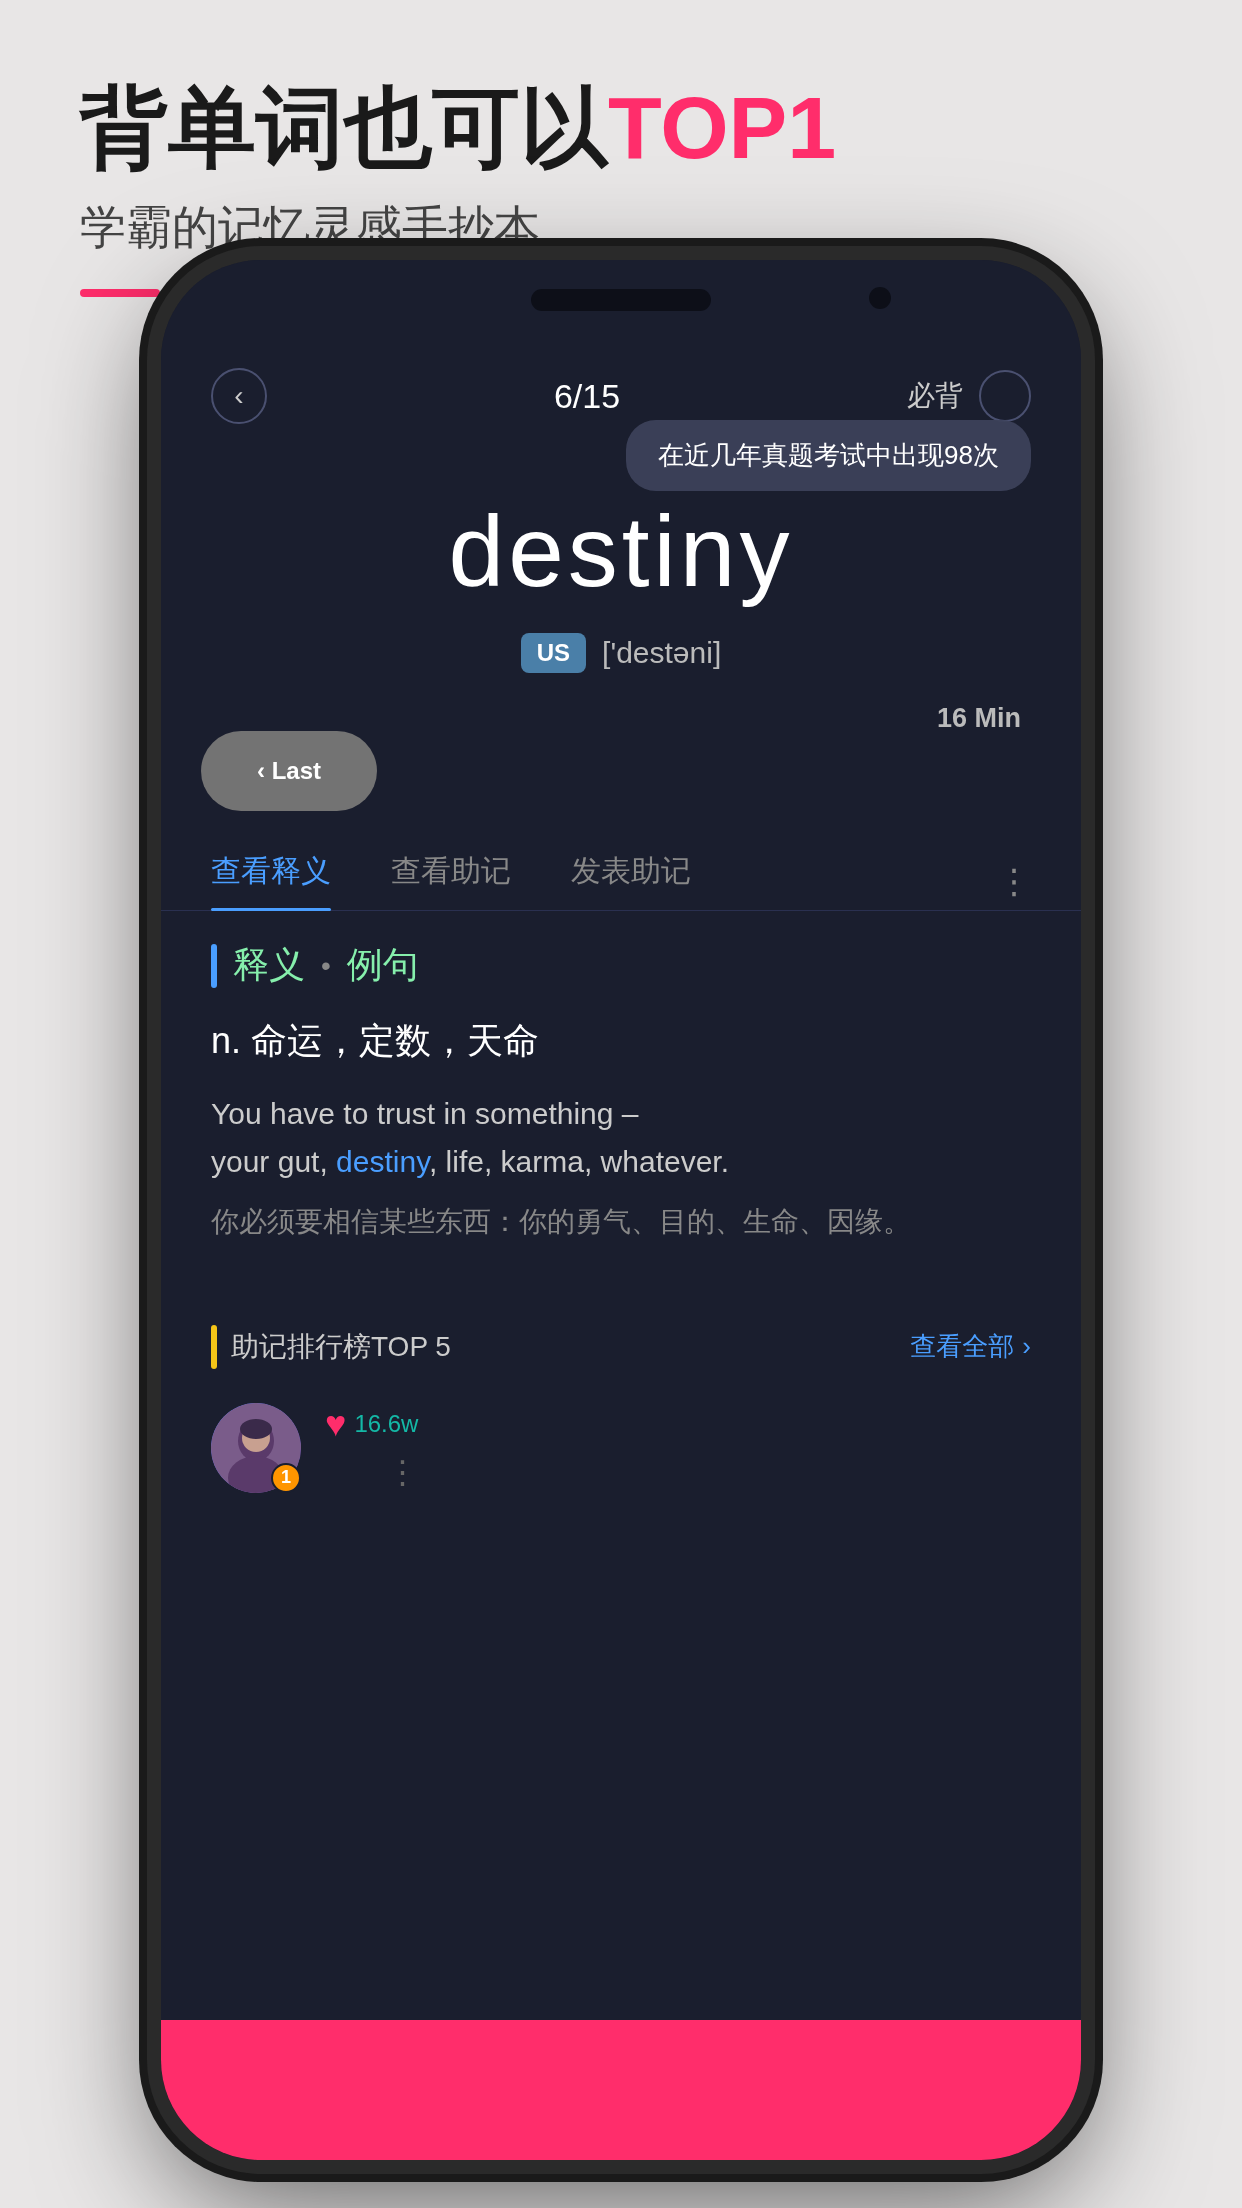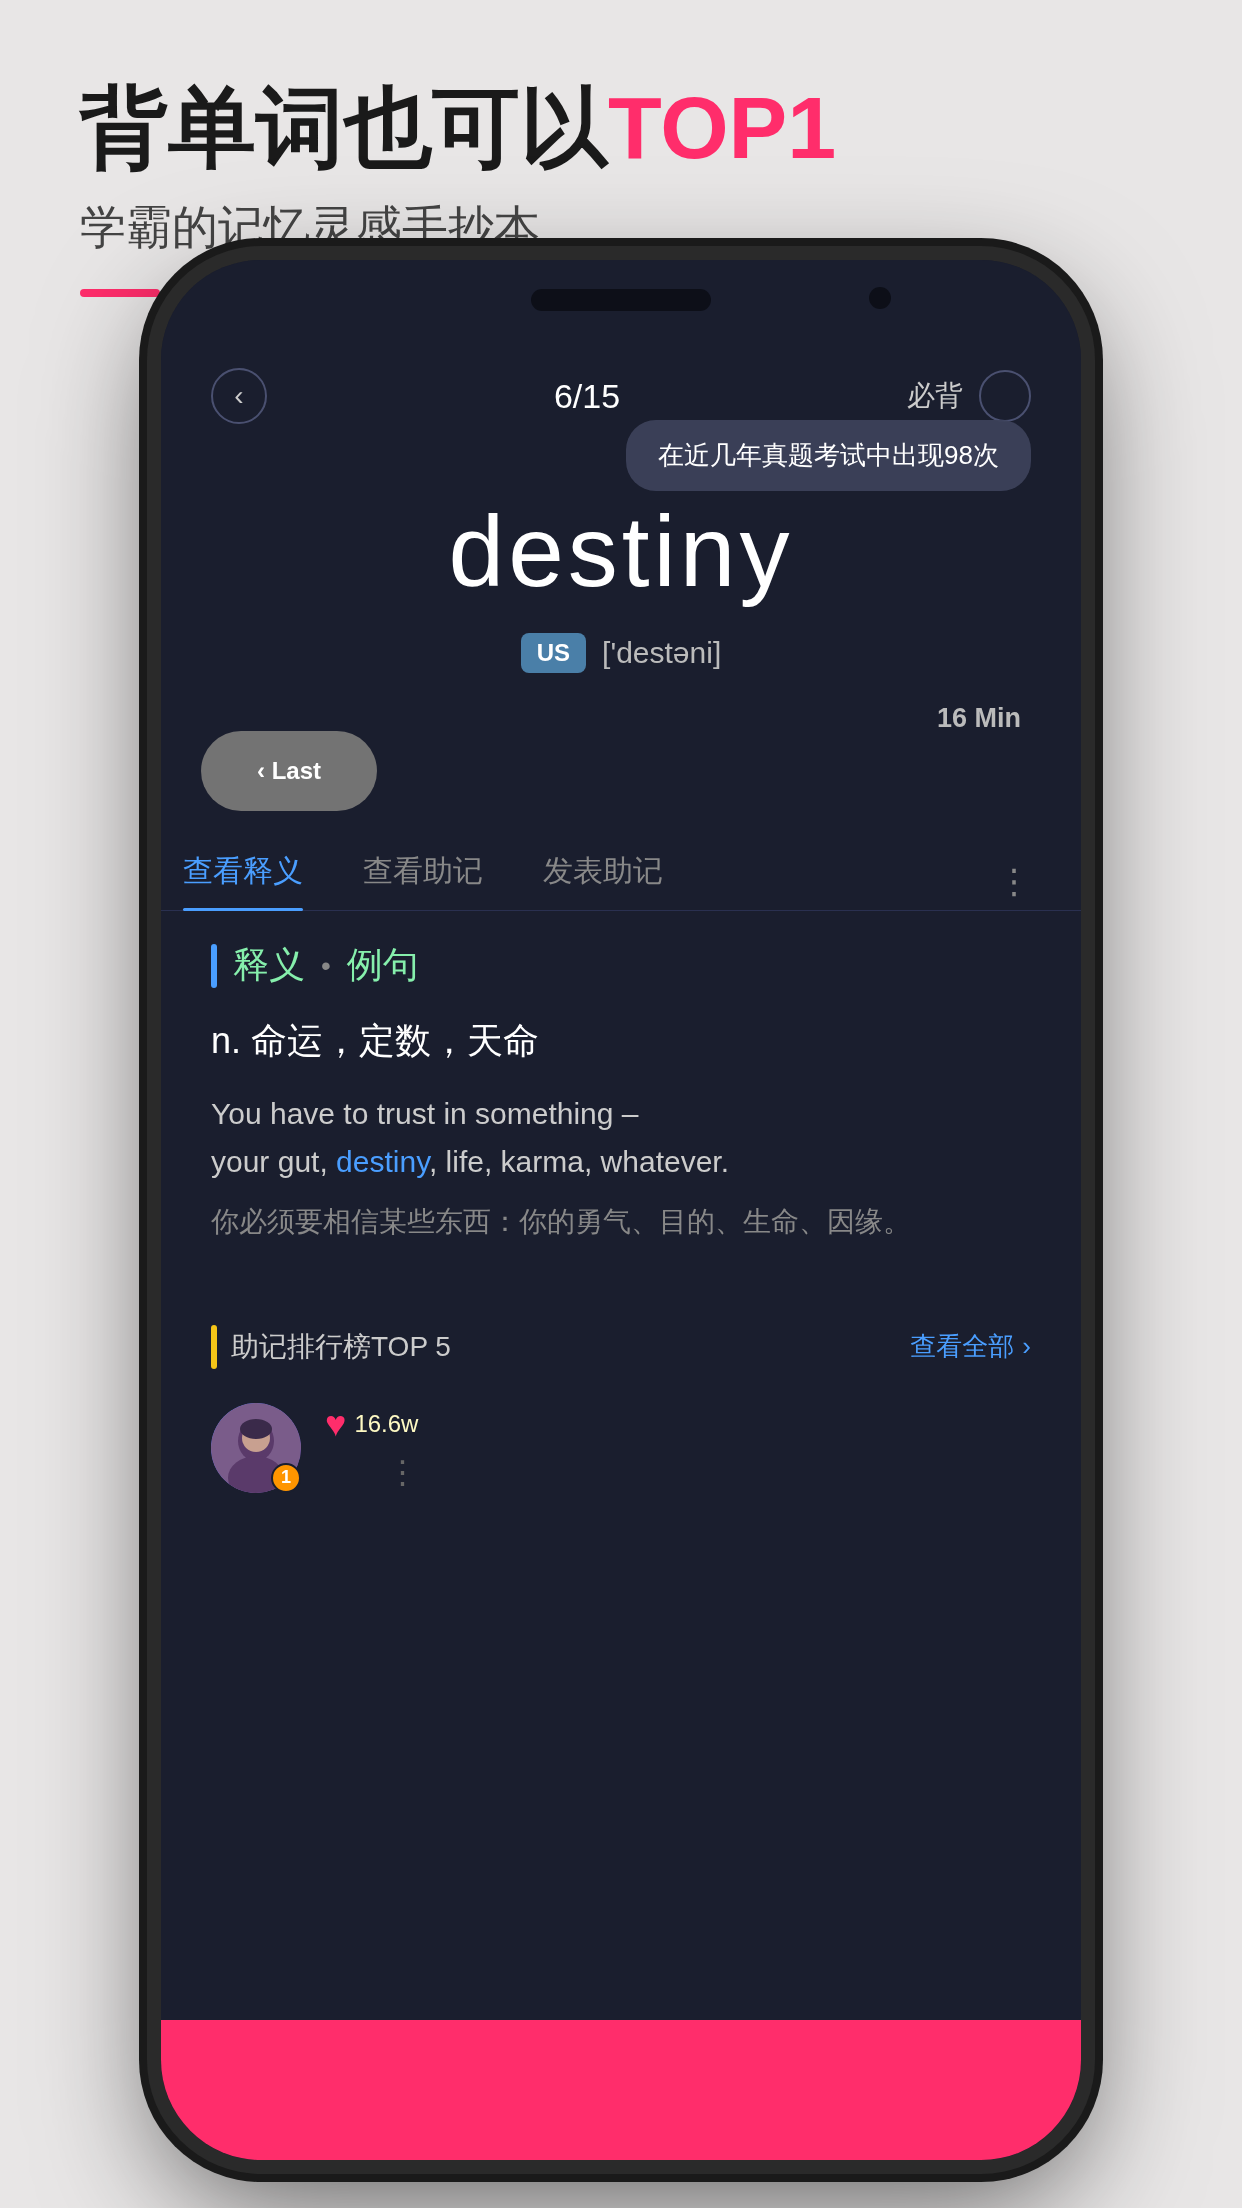--- a/index.html
+++ b/index.html
@@ -252,21 +252,21 @@
       top: 0;
       color: #bbb;
       font-size: 27px;
       font-weight: bold;
     }
 
     
     .tabs-row {
       display: flex;
       align-items: center;
-      padding: 20px 50px 0 22px;
+      padding: 20px 50px 0 50px;
       border-bottom: 1px solid #2a3050;
       gap: 60px;
     }
 
     .tab-item {
       color: #888;
       font-size: 30px;
       padding-bottom: 18px;
       cursor: pointer;
       position: relative;
@@ -465,21 +465,21 @@
       align-items: center;
       gap: 8px;
     }
 
     .heart-icon {
       color: #ff2d6b;
       font-size: 36px;
     }
 
     .like-count {
-      color: #fef9c3;
+      color: #14b8a6;
       font-size: 24px;
     }
 
     .more-icon {
       color: #666;
       font-size: 32px;
     }
 
     
     .bottom-pink {

